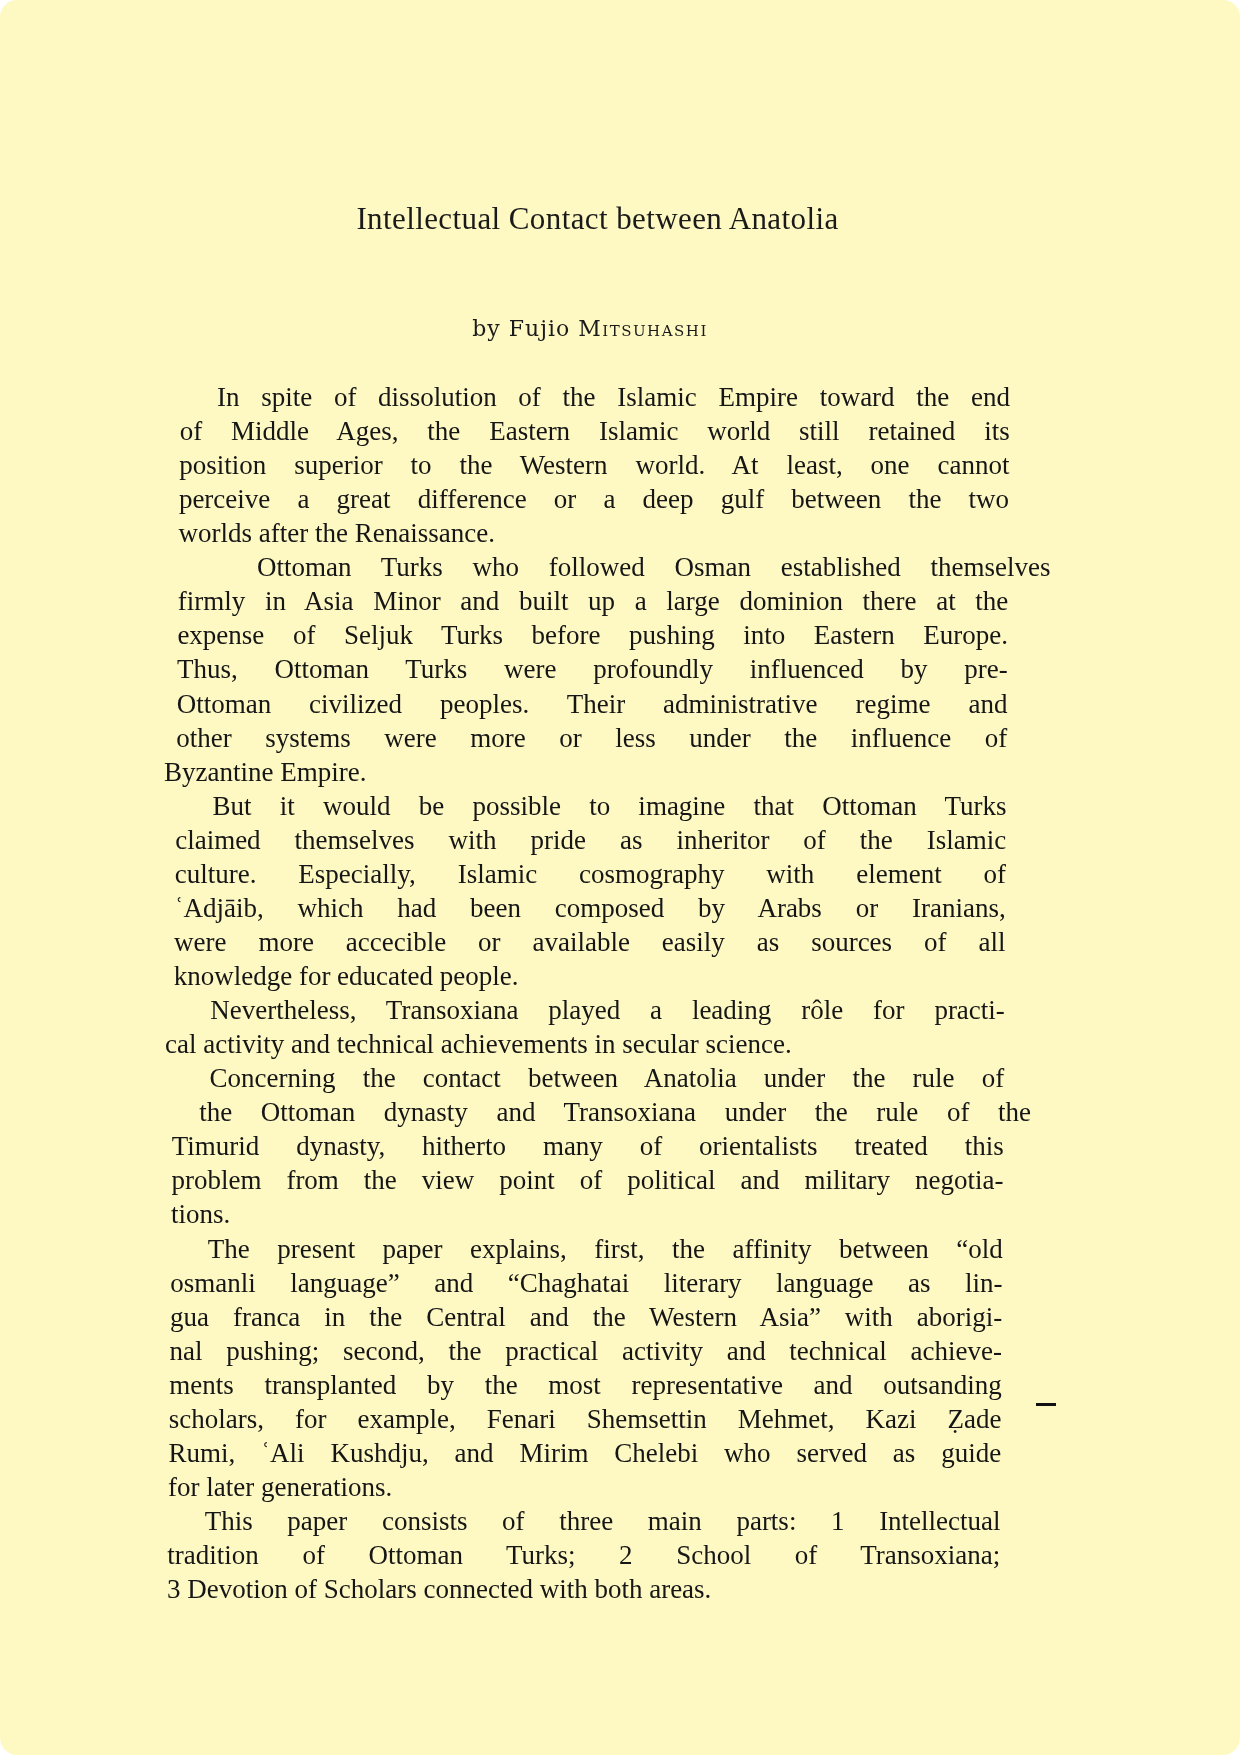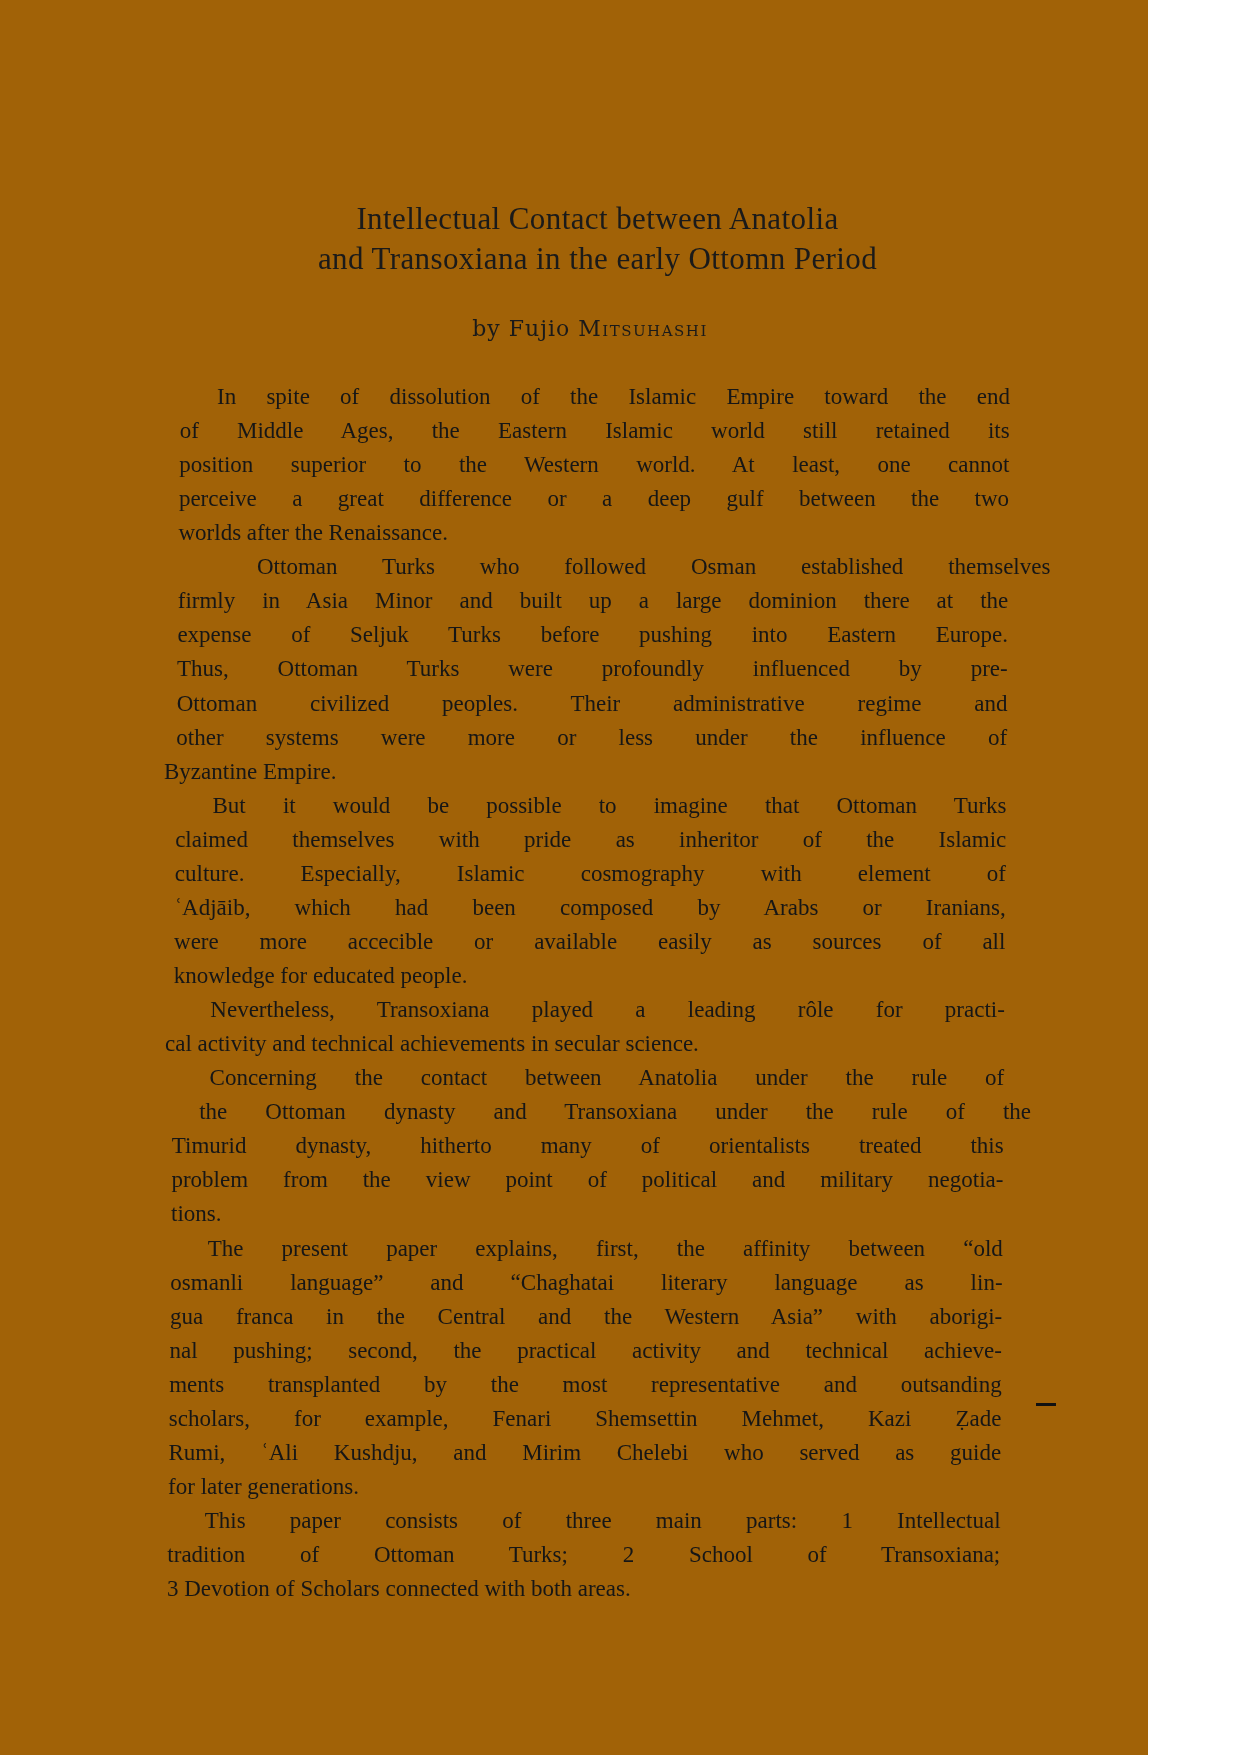--- a/index.html
+++ b/index.html
@@ -1,44 +1,43 @@
 <!DOCTYPE html>
 <html><head>
 <meta charset="utf-8">
 <style>
   html, body { margin: 0; padding: 0; }
   body { width: 1240px; height: 1755px; background: #ffffff; position: relative; overflow: hidden; }
-  .page { position: absolute; left: 0; top: 0; width: 1148px; height: 1755px; background: #a16207; }
+  .page { position: absolute; left: 0; top: 0; width: 1240px; height: 1755px; background: #fef9c3; border-radius: 17px; }
   .title-line {
     position: absolute; left: 0; width: 1195px; text-align: center;
     font-family: "Liberation Serif", "DejaVu Serif", serif;
     font-size: 31px; color: #1a1a1a; white-space: nowrap; letter-spacing: 0.4px;
   }
   .byline {
     position: absolute; left: 0; width: 1180px; text-align: center;
     font-family: "DejaVu Serif", "Liberation Serif", serif;
     font-size: 22px; color: #1a1a1a; letter-spacing: 1px; white-space: nowrap;
   }
   .byline .sc { font-variant: small-caps; letter-spacing: 1.5px; }
   .line {
     position: absolute; height: 34px; line-height: 34px;
     font-family: "Liberation Serif", "DejaVu Serif", serif;
-    font-size: 23px; color: #161616; white-space: nowrap;
+    font-size: 27px; color: #161616; white-space: nowrap;
     text-align: justify; text-align-last: justify;
   }
   .line.last { text-align: left; text-align-last: left; }
   .mark { position: absolute; background: #111; }
 </style>
 </head>
 <body>
 
 <div class="page">
 
   <div class="title-line" style="top:201px;">Intellectual Contact between Anatolia</div>
-  <div class="title-line" style="top:241px;">and Transoxiana in the early Ottomn Period</div>
 
   <div class="byline" style="top:316px;">
     <span>by Fujio</span>
     <span class="sc">Mitsuhashi</span>
   </div>
 
   <div id="body-text">
       <div class="line" style="top: 380px; left: 217px; width: 793px;">In spite of dissolution of the Islamic Empire toward the end</div>
       <div class="line" style="top: 414.06px; left: 179.629px; width: 830.086px;">of Middle Ages, the Eastern Islamic world still retained its</div>
       <div class="line" style="top: 448.12px; left: 179.257px; width: 830.171px;">position superior to the Western world.  At least, one cannot</div>

